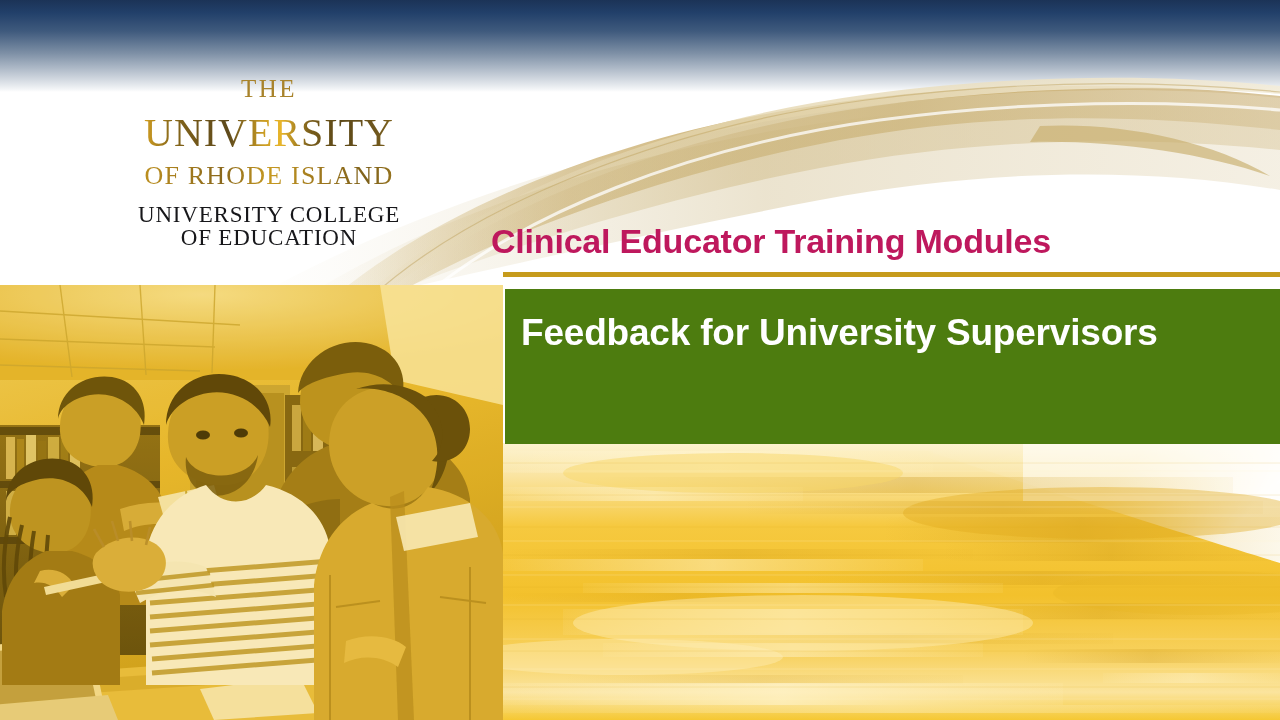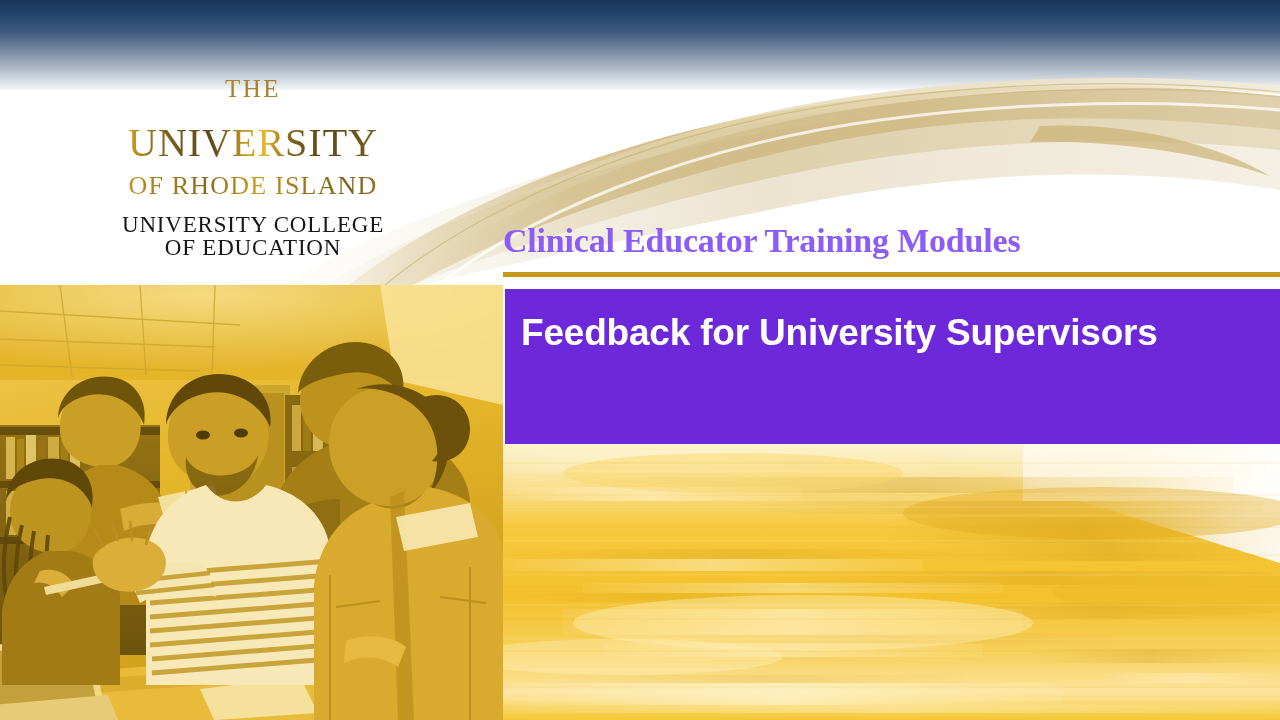--- a/index.html
+++ b/index.html
@@ -45,36 +45,36 @@
     overflow: hidden;
   }
   .swoosh-layer svg {
     position: absolute;
     left: 0; top: 0;
   }
 
   
   .logo {
     position: absolute;
-    left: 108px;
+    left: 124px;
     top: 76px;
     width: 290px;
     text-align: center;
     font-family: "Liberation Serif", serif;
     line-height: 1;
     z-index: 6;
   }
   .logo-the {
     font-size: 25px;
     letter-spacing: 2.5px;
     color: #a8832b;
     font-weight: 400;
   }
   .logo-university {
-    margin-top: 22px;
+    margin-top: 12px;
     font-size: 40px;
     letter-spacing: 1px;
     font-weight: 400;
     background: linear-gradient(to right,
         #e8b52a 0%,
         #d9a423 6%,
         #8a6a1a 16%,
         #6f551a 26%,
         #5e4a1c 36%,
         #c99b22 48%,
@@ -151,40 +151,39 @@
     top: 272px;
     width: 777px;
     height: 5px;
     background: #c69b1c;
     z-index: 5;
   }
 
   
   .title {
     position: absolute;
-    left: 503px;
+    left: 491px;
     top: 222px;
     width: 770px;
     font-size: 34px;
     font-weight: bold;
-    color: #8b5cf6;
+    color: #be185d;
     letter-spacing: -0.2px;
     white-space: nowrap;
     z-index: 5;
-    font-family: Liberation Serif, serif;
   }
 
   
   .subtitle-panel {
     position: absolute;
     left: 505px;
     top: 289px;
     width: 775px;
     height: 155px;
-    background: #6d28d9;
+    background: #4d7c0f;
     z-index: 5;
   }
   .subtitle-text {
     position: absolute;
     left: 16px;
     top: 22px;
     width: 700px;
     font-size: 37px;
     font-weight: bold;
     color: #ffffff;

